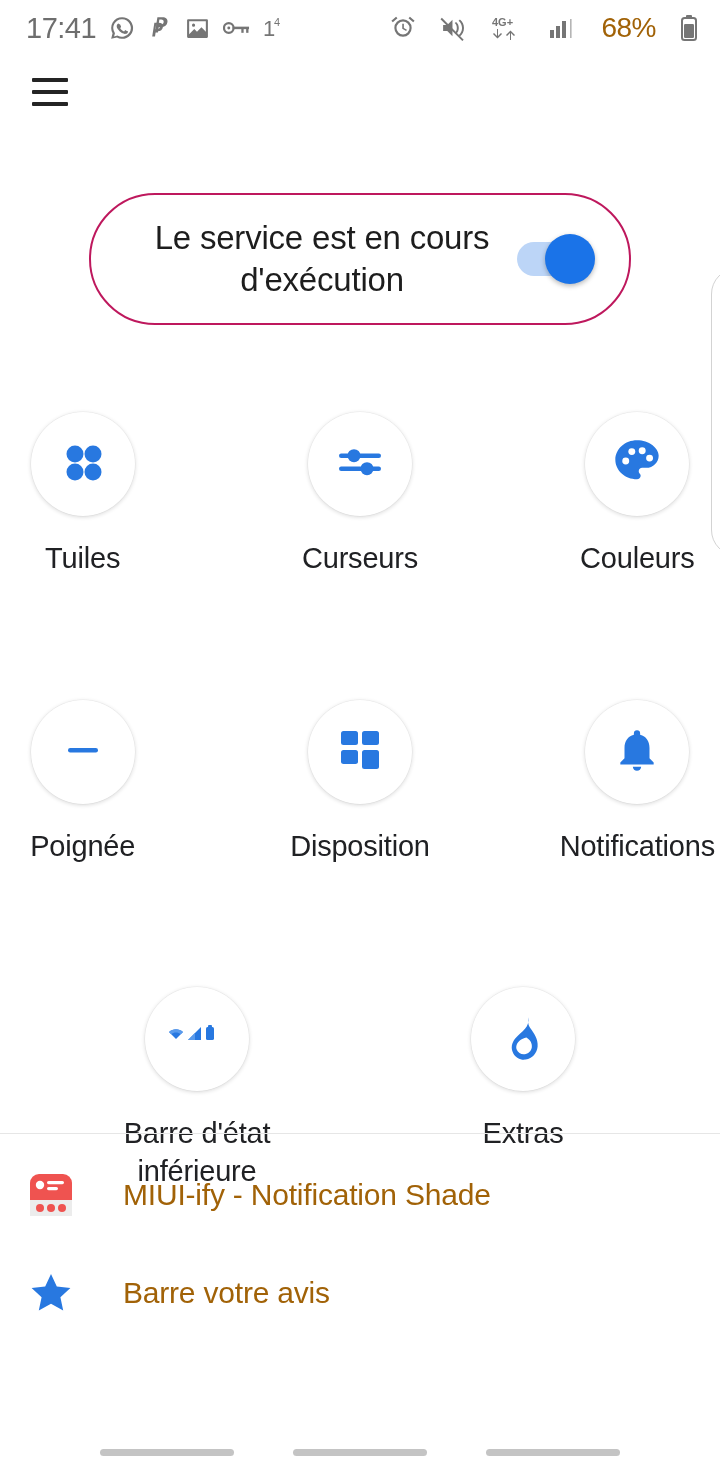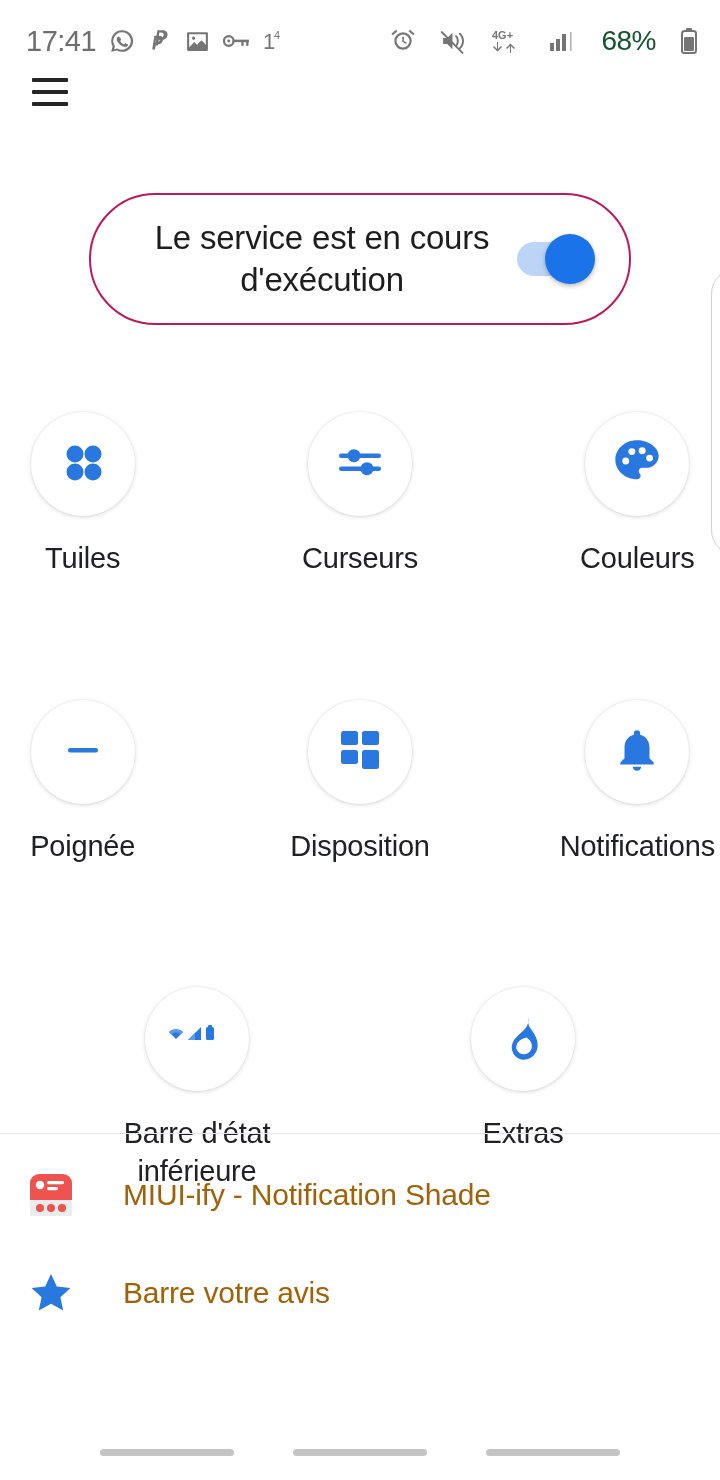--- a/index.html
+++ b/index.html
@@ -15,21 +15,21 @@
   #screen {
     position: relative;
     width: 720px;
     height: 1480px;
     background: #ffffff;
   }
 
   
   .status-bar {
     position: absolute;
-    top: 13px; left: 0;
+    top: 0; left: 0;
     width: 720px;
     height: 56px;
     display: flex;
     align-items: center;
     padding: 0 22px 0 26px;
     color: #717171;
   }
   .status-left {
     display: flex;
     align-items: center;
@@ -42,21 +42,21 @@
     line-height: 1;
   }
   .status-right {
     margin-left: auto;
     display: flex;
     align-items: center;
     gap: 24px;
   }
   .status-battery-text {
     font-size: 28px;
-    color: #14532d;
+    color: #a16207;
     letter-spacing: -0.5px;
     line-height: 1;
   }
   .sicon { display: block; }
   .sicon svg { display: block; }
 
   
   .hamburger {
     position: absolute;
     top: 74px;

